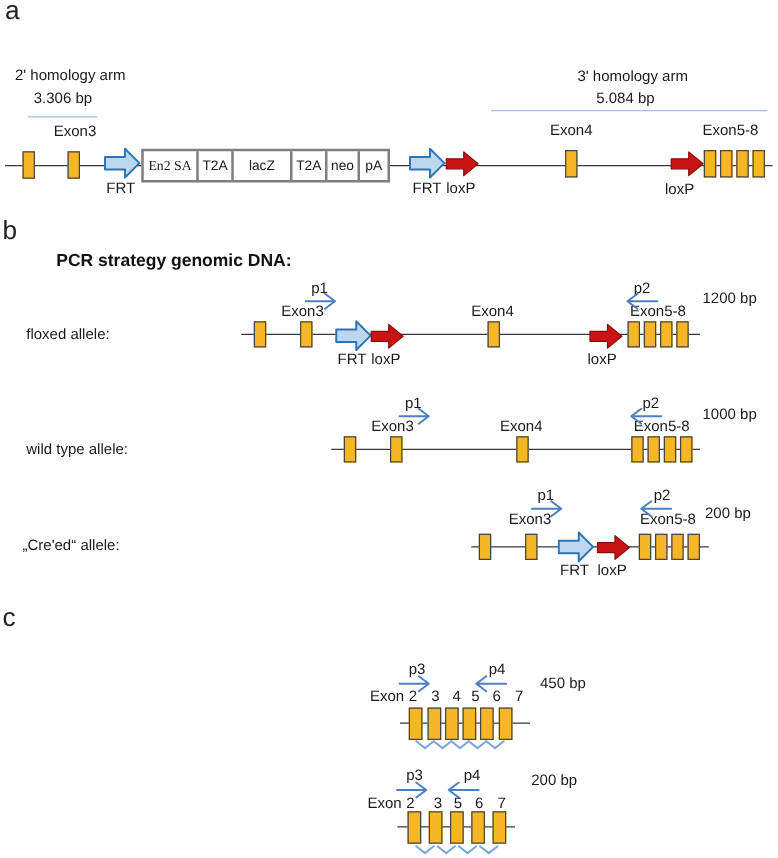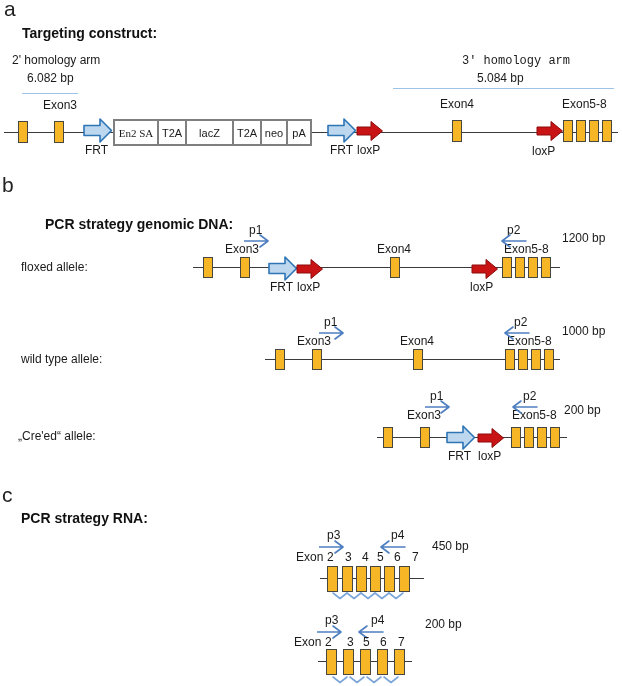--- a/index.html
+++ b/index.html
@@ -39,27 +39,26 @@
       </g>
     <g id="splice-v">
         <polyline points="1,1 8,6.5 15,1" fill="none" stroke="#7CA6D8" stroke-width="1.6" stroke-linecap="round" stroke-linejoin="round"></polyline>
       </g>
   </defs>
 </svg>
 
 <div id="fig">
 
   <div class="panel-letter" style="left:4px; top:-2px;">a</div>
-  <div class="ptitle" style="left:22px; top:25px;">Targeting construct:</div>
 
   <div class="lbl" style="left:12px; top:54px;">2' homology arm</div>
-  <div class="lbl" style="left:27px; top:72px;">6.082 bp</div>
+  <div class="lbl" style="left:27px; top:72px;">3.306 bp</div>
   <div class="armline" style="left:22px; top:93px; width:56px;"></div>
 
-  <div class="lbl" style="left:462px; top:55px;font-family:Liberation Mono, monospace;">3' homology arm</div>
+  <div class="lbl" style="left:462px; top:55px;">3' homology arm</div>
   <div class="lbl" style="left:477px; top:72px;">5.084 bp</div>
   <div class="armline" style="left:393px; top:88px; width:221px;"></div>
 
   <div class="hline" style="left:4px; top:132px; width:614px;"></div>
   <div class="exon exon-a" style="left:18px; top:121px;"></div>
   <div class="exon exon-a" style="left:54px; top:121px;"></div>
   <div class="lbl" style="left:43px; top:99px;">Exon3</div>
 
   <svg class="svgabs" style="left:83px; top:117px;" width="30" height="27">
       <use href="#frt-arrow"></use>
@@ -92,21 +91,21 @@
     </svg>
   <div class="lbl" style="left:532px; top:145px;">loxP</div>
 
   <div class="exon exon-a" style="left:563px; top:120px;"></div>
   <div class="exon exon-a" style="left:576px; top:120px;"></div>
   <div class="exon exon-a" style="left:589px; top:120px;"></div>
   <div class="exon exon-a" style="left:602px; top:120px;"></div>
   <div class="lbl" style="left:562px; top:98px;">Exon5-8</div>
 
   <div class="panel-letter" style="left:2px; top:174px;">b</div>
-  <div class="ptitle" style="left:21px; top:216px;padding-left:24px;">PCR strategy genomic DNA:</div>
+  <div class="ptitle" style="left:21px; top:200px;padding-left:24px;">PCR strategy genomic DNA:</div>
 
   <div class="lbl" style="left:21px; top:261px;">floxed allele:</div>
   <div class="hline" style="left:193px; top:267px; width:367px;"></div>
   <div class="exon" style="left:203px; top:257px;"></div>
   <div class="exon" style="left:240px; top:257px;"></div>
   <div class="lbl" style="left:225px; top:243px;">Exon3</div>
   <div class="lbl" style="left:249px; top:224px;">p1</div>
   <svg class="svgabs" style="left:244px; top:233px;" width="27" height="16">
       <use href="#parrow-r"></use>
     </svg>
@@ -179,21 +178,20 @@
   <div class="exon" style="left:537px; top:427px;"></div>
   <div class="exon" style="left:550px; top:427px;"></div>
   <div class="lbl" style="left:512px; top:409px;">Exon5-8</div>
   <div class="lbl" style="left:523px; top:390px;">p2</div>
   <svg class="svgabs" style="left:511px; top:399px;" width="27" height="16">
       <use href="#parrow-l"></use>
     </svg>
   <div class="lbl" style="left:564px; top:404px;">200 bp</div>
 
   <div class="panel-letter" style="left:2px; top:484px;">c</div>
-  <div class="ptitle" style="left:21px; top:510px;">PCR strategy RNA:</div>
 
   <div class="lbl" style="left:327px; top:529px;">p3</div>
   <svg class="svgabs" style="left:319px; top:539px;" width="27" height="16">
       <use href="#parrow-r"></use>
     </svg>
   <div class="lbl" style="left:391px; top:529px;">p4</div>
   <svg class="svgabs" style="left:379px; top:539px;" width="27" height="16">
       <use href="#parrow-l"></use>
     </svg>
   <div class="lbl" style="left:432px; top:540px;">450 bp</div>

